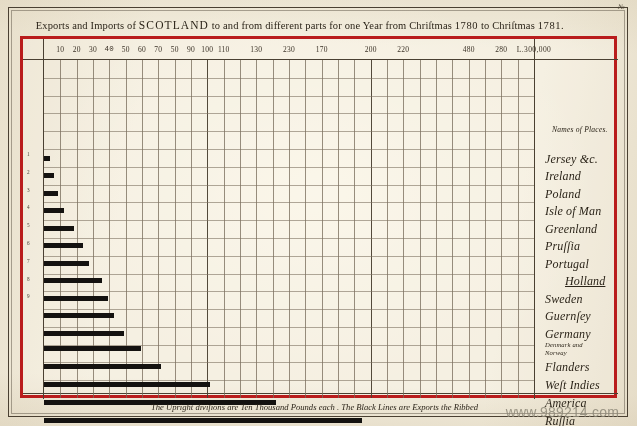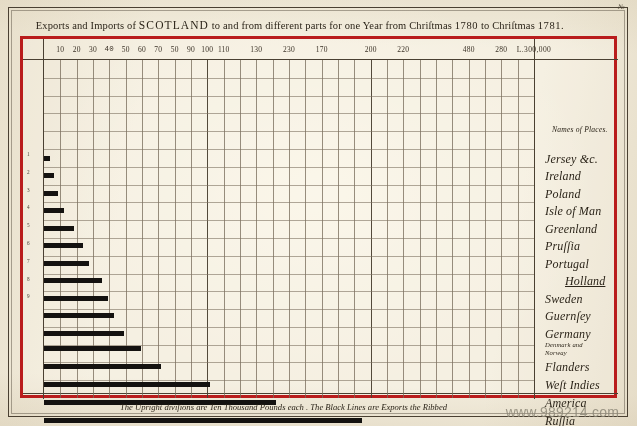--- a/index.html
+++ b/index.html
@@ -208,20 +208,21 @@
   #caption {
     position: absolute;
     left: 0;
     top: 402px;
     width: 567px;
     text-align: center;
     font-size: 8.6px;
     font-style: italic;
     color: #2b2419;
     white-space: nowrap;
+    padding-left: 31px;
   }
   #watermark {
     position: absolute;
     right: 18px;
     bottom: 6px;
     font-family: "Liberation Sans", sans-serif;
     font-size: 14px;
     color: #8d8878;
     opacity: 0.85;
     letter-spacing: 0.2px;

